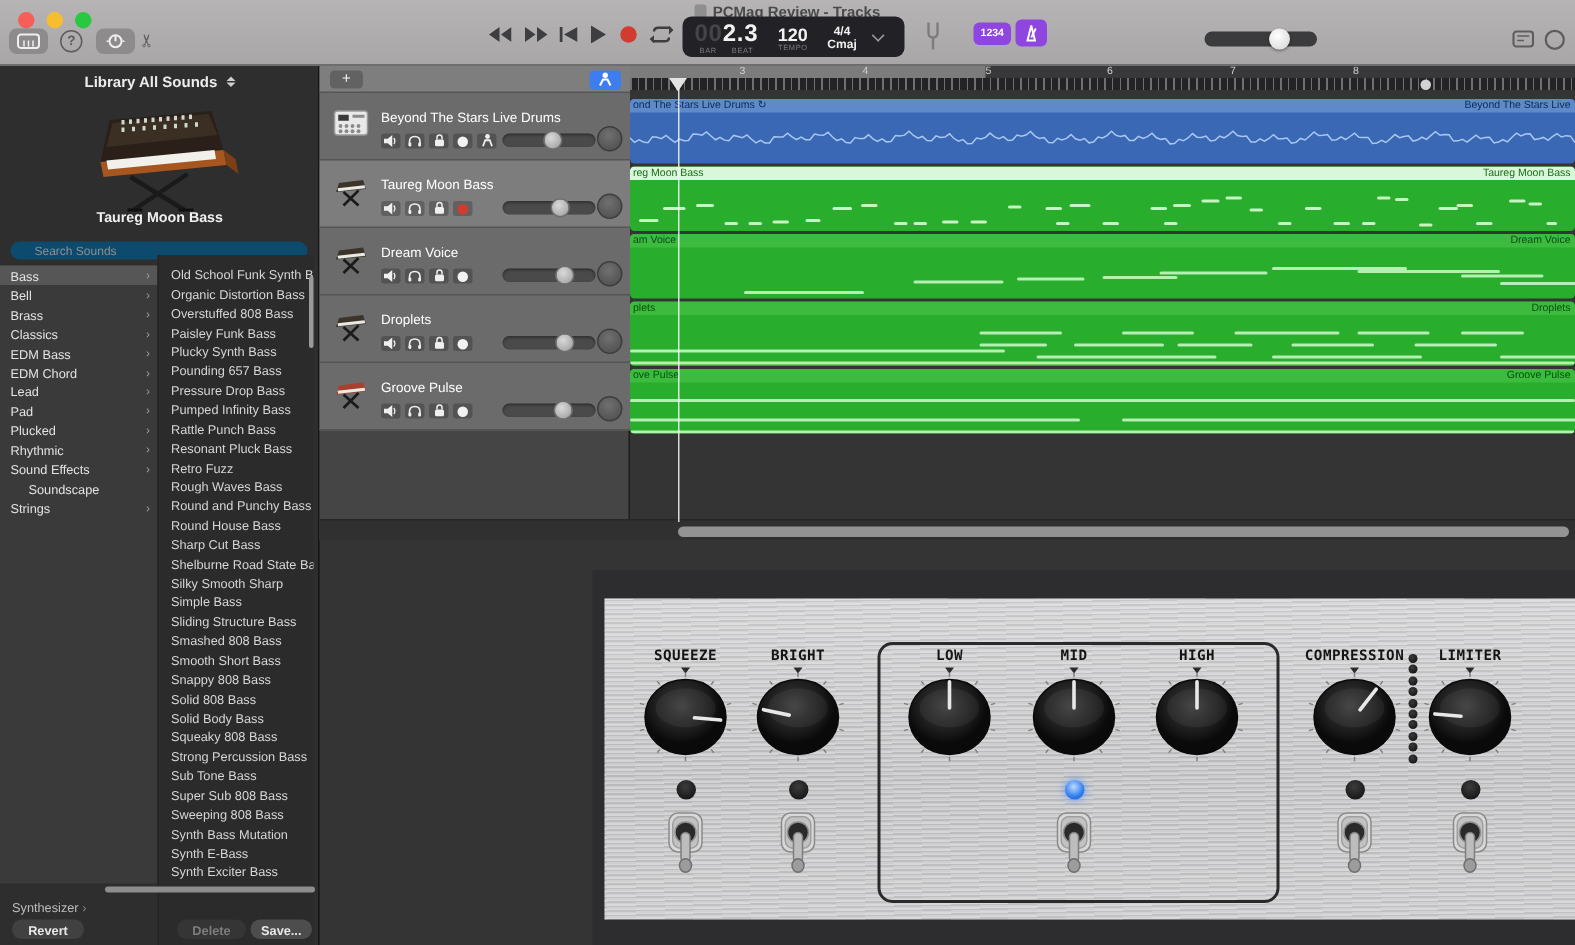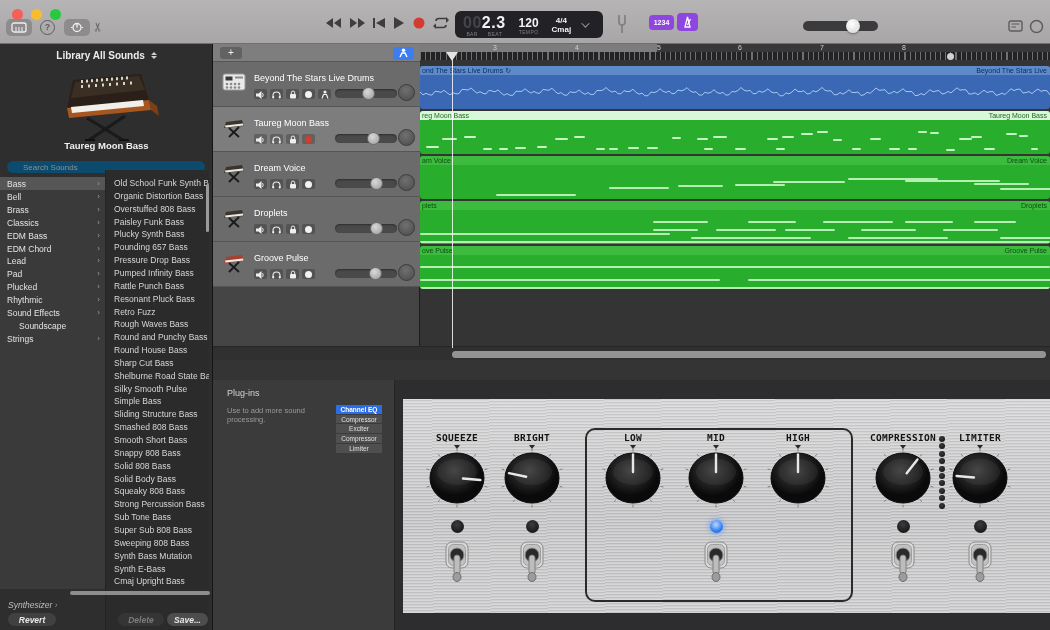--- a/index.html
+++ b/index.html
@@ -24,21 +24,21 @@
   .search{left:7px;top:117px;width:198px;height:12px;background:#0c4a6e;border:none;border-radius:6px;
           color:#cfcfcf;font-size:8px;padding:0 6px 0 16px;outline:none;}
   .search::placeholder{color:#8f8f8f;}
   .cat-col{left:0;top:133px;width:105px;height:412px;background:#3a3a3a;}
   .cat-row{position:absolute;left:0;width:105px;height:12.9px;color:#e3e3e3;font-size:8.5px;
            padding:2px 6px 0 7px;cursor:default;}
   .cat-row .chev{position:absolute;right:5px;top:2px;color:#9d9d9d;font-size:8px;}
   .snd-col{left:105px;top:126px;width:104px;height:460px;background:#2b2b2b;overflow:hidden;border-left:1px solid #242424;}
   .snd-row{position:absolute;left:0;width:104px;color:#d6d6d6;font-size:8.5px;padding-left:8px;
            white-space:nowrap;overflow:hidden;}
-  .lib-foot{left:0;top:552px;width:213px;height:34px;font-style:italic;}
+  .lib-foot{left:0;top:552px;width:213px;height:34px;}
   .pill{border-radius:7px;font-size:8.5px;font-weight:bold;color:#e8e8e8;
         display:flex;align-items:center;justify-content:center;}
   
   .thead-col{left:213px;top:44px;width:207px;height:316px;background:#454545;border-right:1px solid #1d1d1d;}
   .thead-strip{left:0;top:0;width:207px;height:18px;background:#7e7e7e;border-bottom:1px solid #565656;}
   .track-row{position:absolute;left:0;width:207px;height:45px;border-bottom:1px solid #555;}
   .t-name{position:absolute;left:41px;top:11px;font-size:9px;color:#fff;}
   .mini-btn{position:absolute;top:27px;width:13px;height:10px;border-radius:2px;background:rgba(0,0,0,.22);
             display:flex;align-items:center;justify-content:center;}
   .vslider{position:absolute;left:122px;top:27px;width:62px;height:9px;border-radius:5px;background:#4a4a4a;
@@ -77,20 +77,23 @@
   .meter-dot{position:absolute;width:6px;height:6px;border-radius:50%;
              background:radial-gradient(circle at 40% 35%,#3a3a3a,#0d0d0d);}
   .scrollstrip{left:213px;top:346px;width:837px;height:14px;background:#303030;border-top:1px solid #262626;}
 </style>
 </head>
 <body>
 
 <div class="stage">
 
   <div class="abs toolbar">
+    <div class="abs win-title">
+      <span style="display:inline-block;width:8px;height:9px;background:#8f8f8f;border-radius:2px;vertical-align:-1px;margin-right:4px;"></span><span>PCMag Review - Tracks</span>
+    </div>
     <div class="abs" style="left:12px;top:6px;">
       <span class="tl-dot" id="tl-r" style="background: rgb(245, 95, 87);"></span><span class="tl-dot" id="tl-y" style="background: rgb(248, 189, 47);"></span><span class="tl-dot" id="tl-g" style="background: rgb(40, 200, 64);"></span>
     </div>
     <div class="abs tb-btn" style="left:6px;top:19px;width:26px;height:17px;">
       <svg width="16" height="11">
           <rect x="1" y="1" width="14" height="9" rx="2" fill="none" stroke="#f0f0f0" stroke-width="1.3"></rect>
           <line x1="5" y1="5" x2="5" y2="9" stroke="#f0f0f0"></line>
           <line x1="8" y1="5" x2="8" y2="9" stroke="#f0f0f0"></line>
           <line x1="11" y1="5" x2="11" y2="9" stroke="#f0f0f0"></line>
         </svg>
@@ -264,36 +267,36 @@
         <div class="snd-row" style="top: 85.1px;">Pressure Drop Bass</div>
         <div class="snd-row" style="top: 97.95px;">Pumped Infinity Bass</div>
         <div class="snd-row" style="top: 110.8px;">Rattle Punch Bass</div>
         <div class="snd-row" style="top: 123.65px;">Resonant Pluck Bass</div>
         <div class="snd-row" style="top: 136.5px;">Retro Fuzz</div>
         <div class="snd-row" style="top: 149.35px;">Rough Waves Bass</div>
         <div class="snd-row" style="top: 162.2px;">Round and Punchy Bass</div>
         <div class="snd-row" style="top: 175.05px;">Round House Bass</div>
         <div class="snd-row" style="top: 187.9px;">Sharp Cut Bass</div>
         <div class="snd-row" style="top: 200.75px;">Shelburne Road State Ba...</div>
-        <div class="snd-row" style="top: 213.6px;">Silky Smooth Pulse</div>
+        <div class="snd-row" style="top: 213.6px;">Silky Smooth Sharp</div>
         <div class="snd-row" style="top: 226.45px;">Simple Bass</div>
         <div class="snd-row" style="top: 239.3px;">Sliding Structure Bass</div>
         <div class="snd-row" style="top: 252.15px;">Smashed 808 Bass</div>
         <div class="snd-row" style="top: 265px;">Smooth Short Bass</div>
         <div class="snd-row" style="top: 277.85px;">Snappy 808 Bass</div>
         <div class="snd-row" style="top: 290.7px;">Solid 808 Bass</div>
         <div class="snd-row" style="top: 303.55px;">Solid Body Bass</div>
         <div class="snd-row" style="top: 316.4px;">Squeaky 808 Bass</div>
         <div class="snd-row" style="top: 329.25px;">Strong Percussion Bass</div>
         <div class="snd-row" style="top: 342.1px;">Sub Tone Bass</div>
         <div class="snd-row" style="top: 354.95px;">Super Sub 808 Bass</div>
         <div class="snd-row" style="top: 367.8px;">Sweeping 808 Bass</div>
         <div class="snd-row" style="top: 380.65px;">Synth Bass Mutation</div>
         <div class="snd-row" style="top: 393.5px;">Synth E-Bass</div>
-        <div class="snd-row" style="top: 406.35px;">Cmaj Upright Bass</div>
+        <div class="snd-row" style="top: 406.35px;">Synth Exciter Bass</div>
       </div>
     <div class="abs" style="left:206px;top:140px;width:3px;height:48px;border-radius:2px;background:#9a9a9a;"></div>
     <div class="abs" style="left:70px;top:547px;width:140px;height:4px;border-radius:2px;background:#8d8d8d;"></div>
     <div class="abs lib-foot">
       <div style="position:absolute;left:8px;top:4px;font-size:8.5px;color:#bdbdbd;"><span>Synthesizer</span> <span style="color:#8a8a8a;">›</span></div>
       <div class="pill" style="position:absolute;left:8px;top:17px;width:48px;height:13px;background:#414141;">Revert</div>
       <div class="pill" style="position:absolute;left:118px;top:17px;width:46px;height:13px;background:#353535;color:#7d7d7d;">Delete</div>
       <div class="pill" style="position:absolute;left:167px;top:17px;width:41px;height:13px;background:#4d4d4d;">Save...</div>
     </div>
   </div>
@@ -619,31 +622,20 @@
   </div>
 
   <div class="abs" style="left:446px;top:52px;width:0;height:0;border-left:6px solid transparent;border-right:6px solid transparent;border-top:9px solid #e3e3e3;z-index:31;"></div>
   <div class="abs playhead-line"></div>
 
   <div class="abs scrollstrip">
     <div style="position:absolute;left:239px;top:4px;width:594px;height:7px;border-radius:4px;background:#939393;"></div>
   </div>
 
 
-  <div class="abs plugins">
-    <div style="position:absolute;left:14px;top:8px;font-size:9px;color:#d2d2d2;">Plug-ins</div>
-    <div style="position:absolute;left:14px;top:26px;width:105px;font-size:7.5px;color:#9a9a9a;">Use to add more sound processing.</div>
-    <div id="plugin-btns">
-        <div class="plug-btn" style="top: 25px; background: rgb(44, 109, 228); color: rgb(255, 255, 255); font-weight: bold;">Channel EQ</div>
-        <div class="plug-btn" style="top: 34.7px;">Compressor</div>
-        <div class="plug-btn" style="top: 44.4px;">Exciter</div>
-        <div class="plug-btn" style="top: 54.1px;">Compressor</div>
-        <div class="plug-btn" style="top: 63.8px;">Limiter</div>
-      </div>
-  </div>
 
   <div class="abs metal-wrap">
     <div class="metal"></div>
     <div class="group-box" style="left:190px;top:48px;width:268px;height:174px;"></div>
     <div id="knobs"></div>
     <div id="meter">
         <div class="meter-dot" style="left: 544px; top: 56px;"></div>
         <div class="meter-dot" style="left: 544px; top: 63.4px;"></div>
         <div class="meter-dot" style="left: 544px; top: 70.8px;"></div>
         <div class="meter-dot" style="left: 544px; top: 78.2px;"></div>

